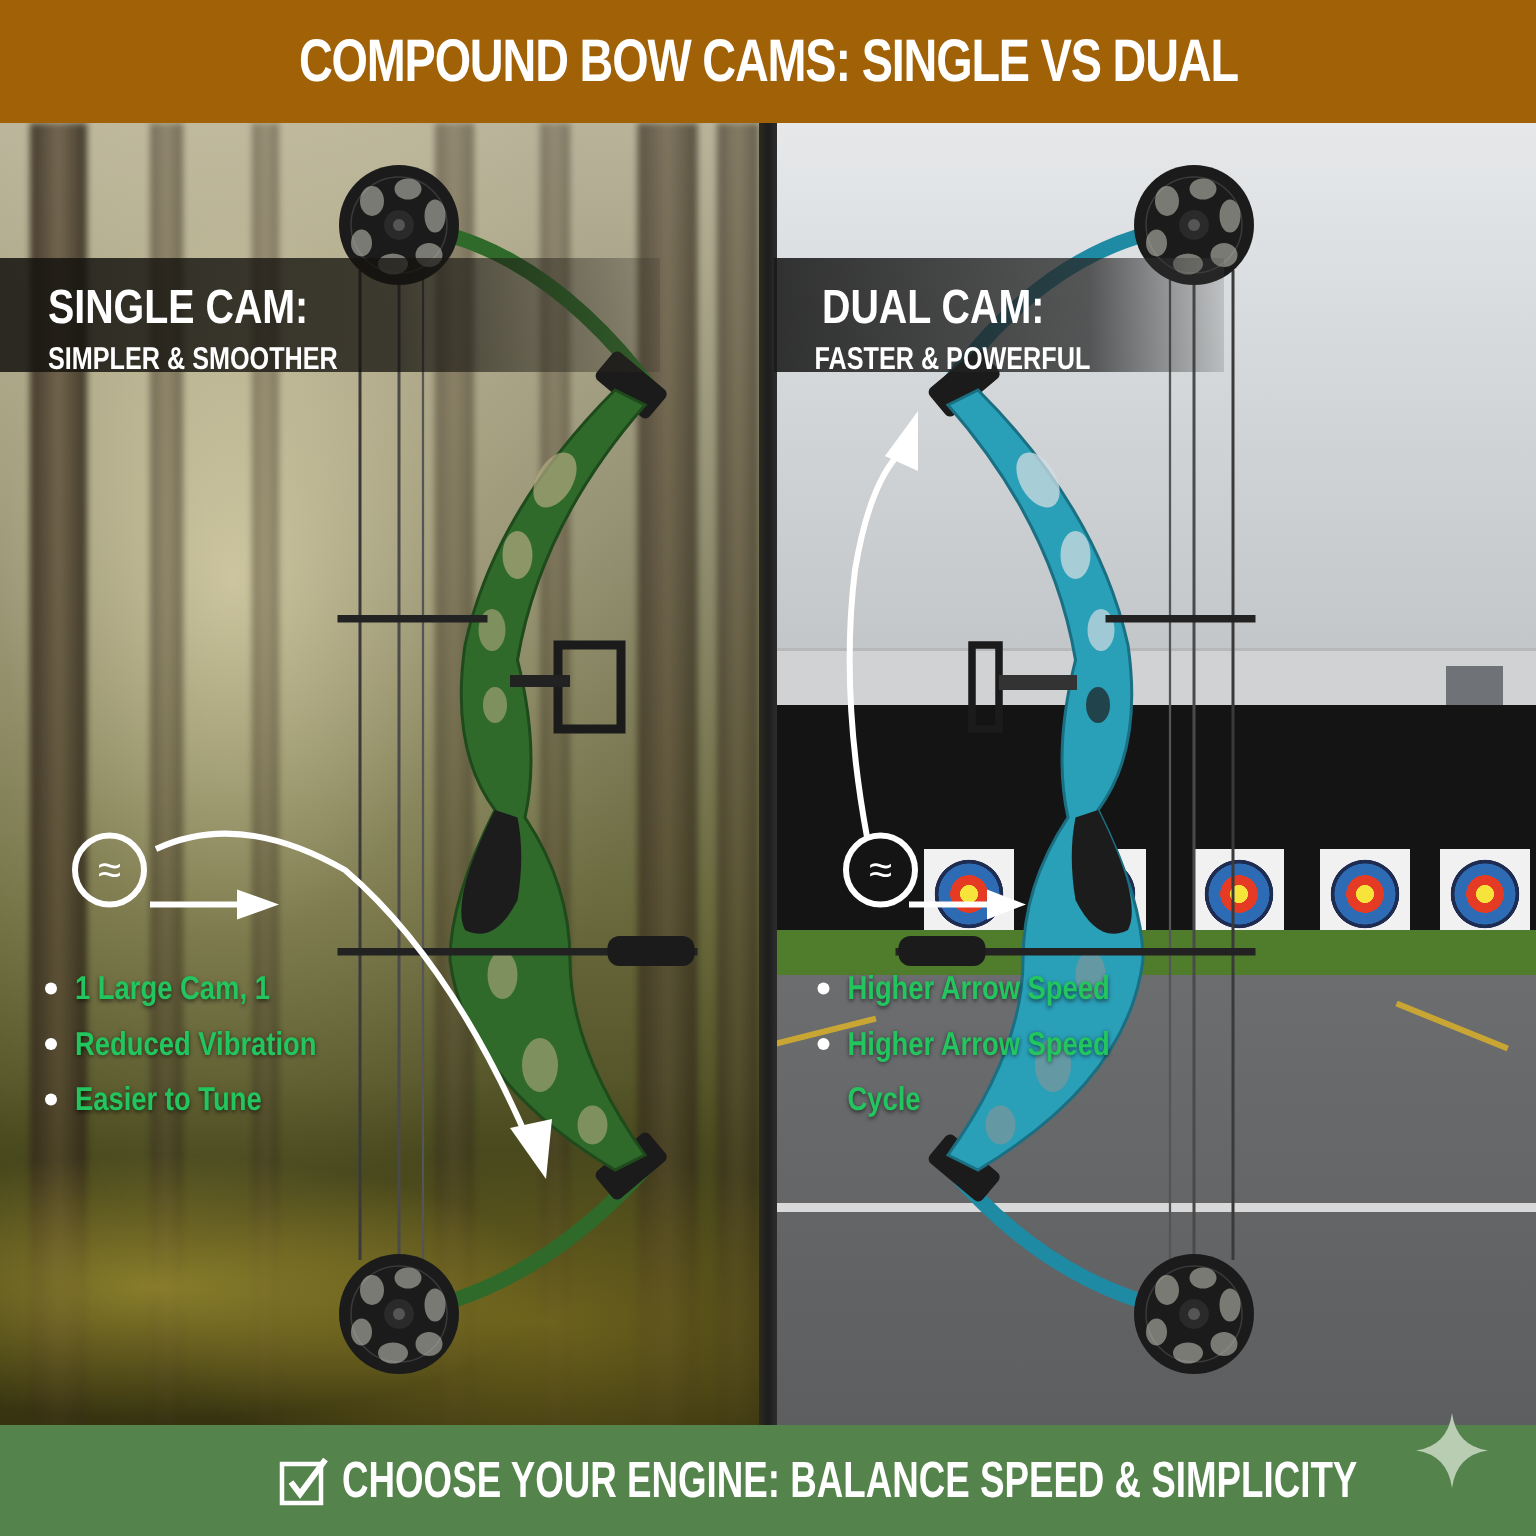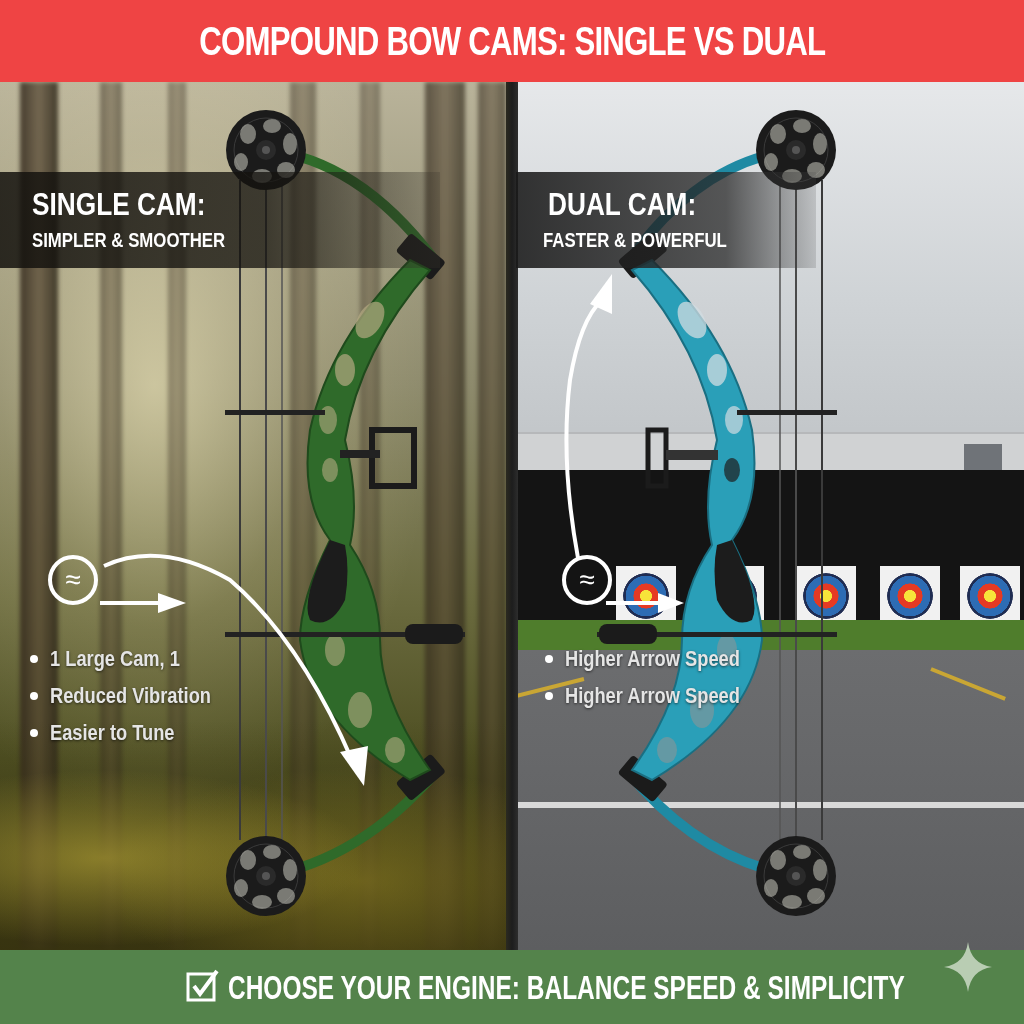--- a/index.html
+++ b/index.html
@@ -2,21 +2,21 @@
 <html><head>
 <meta charset="utf-8">
 <style>
   * { margin: 0; padding: 0; box-sizing: border-box; }
   html, body { width: 1024px; height: 1024px; overflow: hidden; background: #1b1b1b; }
   body { position: relative; font-family: "Liberation Sans", "DejaVu Sans", sans-serif; }
 
   
   .header {
     position: absolute; left: 0; top: 0; width: 1024px; height: 82px;
-    background: #ef4444; display: flex; align-items: center; justify-content: center;
+    background: #a16207; display: flex; align-items: center; justify-content: center;
   }
   .header-title {
     color: #fff; font-weight: 700; font-size: 40px; letter-spacing: -1px;
     transform: scaleX(0.78); white-space: nowrap;
   }
 
   
   .panel { position: absolute; top: 82px; height: 868px; overflow: hidden; }
   .panel-left { left: 0; width: 516px;
     background:
@@ -45,43 +45,43 @@
   .grass { position: absolute; left: 0; top: 538px; width: 508px; height: 30px; background: #4f7d2c; }
   .asphalt { position: absolute; left: 0; top: 568px; width: 508px; height: 300px; background: linear-gradient(180deg, #6c6d6f 0%, #5d5e60 100%); }
   .lane-yellow { position: absolute; height: 4px; background: #c9a634; transform-origin: left center; }
   .lane-white { position: absolute; left: 0; top: 720px; width: 508px; height: 6px; background: #d9d9d9; }
 
   .target { position: absolute; top: 484px; width: 60px; height: 60px; background: #f1f1f1; display: flex; align-items: center; justify-content: center; }
   .target-ring { width: 46px; height: 46px; border-radius: 50%;
     background: radial-gradient(circle, #f7e43a 0 18%, #e53a24 19% 38%, #2d6cb4 39% 62%, #1f2c52 63% 70%, #f1f1f1 71%); }
 
   
-  .label-box { position: absolute; top: 172px; height: 96px; background: rgba(20,18,16,0.78); }
+  .label-box { position: absolute; top: 172px; height: 76px; background: rgba(20,18,16,0.78); }
   .label-box.left { left: 0; width: 440px;
     background: linear-gradient(90deg, rgba(20,18,14,0.85) 0%, rgba(20,18,14,0.75) 60%, rgba(60,55,45,0.25) 100%); }
   .label-box.right { left: 516px; width: 300px;
     background: linear-gradient(90deg, rgba(25,25,25,0.88) 0%, rgba(40,40,40,0.75) 70%, rgba(80,80,80,0.2) 100%); text-decoration: underline; }
   .label-title { position: absolute; color: #fff; font-weight: 700; font-size: 32px; white-space: nowrap; transform: scaleX(0.82); transform-origin: left top; }
   .label-sub { position: absolute; color: #fff; font-weight: 700; font-size: 21px; white-space: nowrap; transform: scaleX(0.8); transform-origin: left top; }
 
   
-  .bullets { position: absolute; list-style: none; color: #e5e5e5; }
+  .bullets { position: absolute; list-style: none; color: #22c55e; }
   .bullets li { position: relative; font-weight: 700; font-size: 22px; line-height: 37px; white-space: nowrap;
     padding-left: 20px; text-shadow: 0 1px 3px rgba(0,0,0,0.6); }
   .bullets li .txt { display: inline-block; transform: scaleX(0.83); transform-origin: left center; }
   .bullets li::before { content: ""; position: absolute; left: 0; top: 15px; width: 8px; height: 8px; border-radius: 50%; background: #fff; }
   .bullets li.cont { padding-left: 20px; }
   .bullets li.cont::before { display: none; }
 
   
   .wave-icon { position: absolute; width: 50px; height: 50px; border-radius: 50%; border: 4px solid #fff; display: flex; align-items: center; justify-content: center; color: #fff; font-size: 28px; line-height: 1; }
 
   
   .footer { position: absolute; left: 0; top: 950px; width: 1024px; height: 74px; background: #54834b; display: flex; align-items: center; justify-content: center; }
-  .footer-inner { display: flex; align-items: flex-start; gap: 8px; }
+  .footer-inner { display: flex; align-items: center; gap: 8px; }
   .footer-check { width: 34px; height: 34px; }
   .footer-text { color: #fff; font-weight: 700; font-size: 34px; white-space: nowrap; transform: scaleX(0.72); transform-origin: left center; display: inline-block; width: 610px; }
   .sparkle { position: absolute; left: 944px; top: 942px; width: 48px; height: 50px; }
 
   svg.overlay { position: absolute; left: 0; top: 0; pointer-events: none; }
 </style>
 </head>
 <body>
 
 <div class="header">
@@ -234,20 +234,21 @@
 
 <ul class="bullets" style="left:30px;top:640px">
   <li><span class="txt">1 Large Cam, 1</span></li>
   <li><span class="txt">Reduced Vibration</span></li>
   <li><span class="txt">Easier to Tune</span></li>
 </ul>
 
 <ul class="bullets" style="left:545px;top:640px">
   <li><span class="txt">Higher Arrow Speed</span></li>
   <li><span class="txt">Higher Arrow Speed</span></li>
+  <li class="cont"><span class="txt">Cycle</span></li>
 </ul>
 
 <div class="footer">
   <div class="footer-inner">
     <svg class="footer-check" viewBox="0 0 34 34">
       <rect x="2" y="6" width="26" height="26" fill="none" stroke="#fff" stroke-width="3"></rect>
       <polyline points="8,18 14,26 31,3" fill="none" stroke="#fff" stroke-width="4"></polyline>
     </svg>
     <span class="footer-text">CHOOSE YOUR ENGINE: BALANCE SPEED &amp; SIMPLICITY</span>
   </div>

